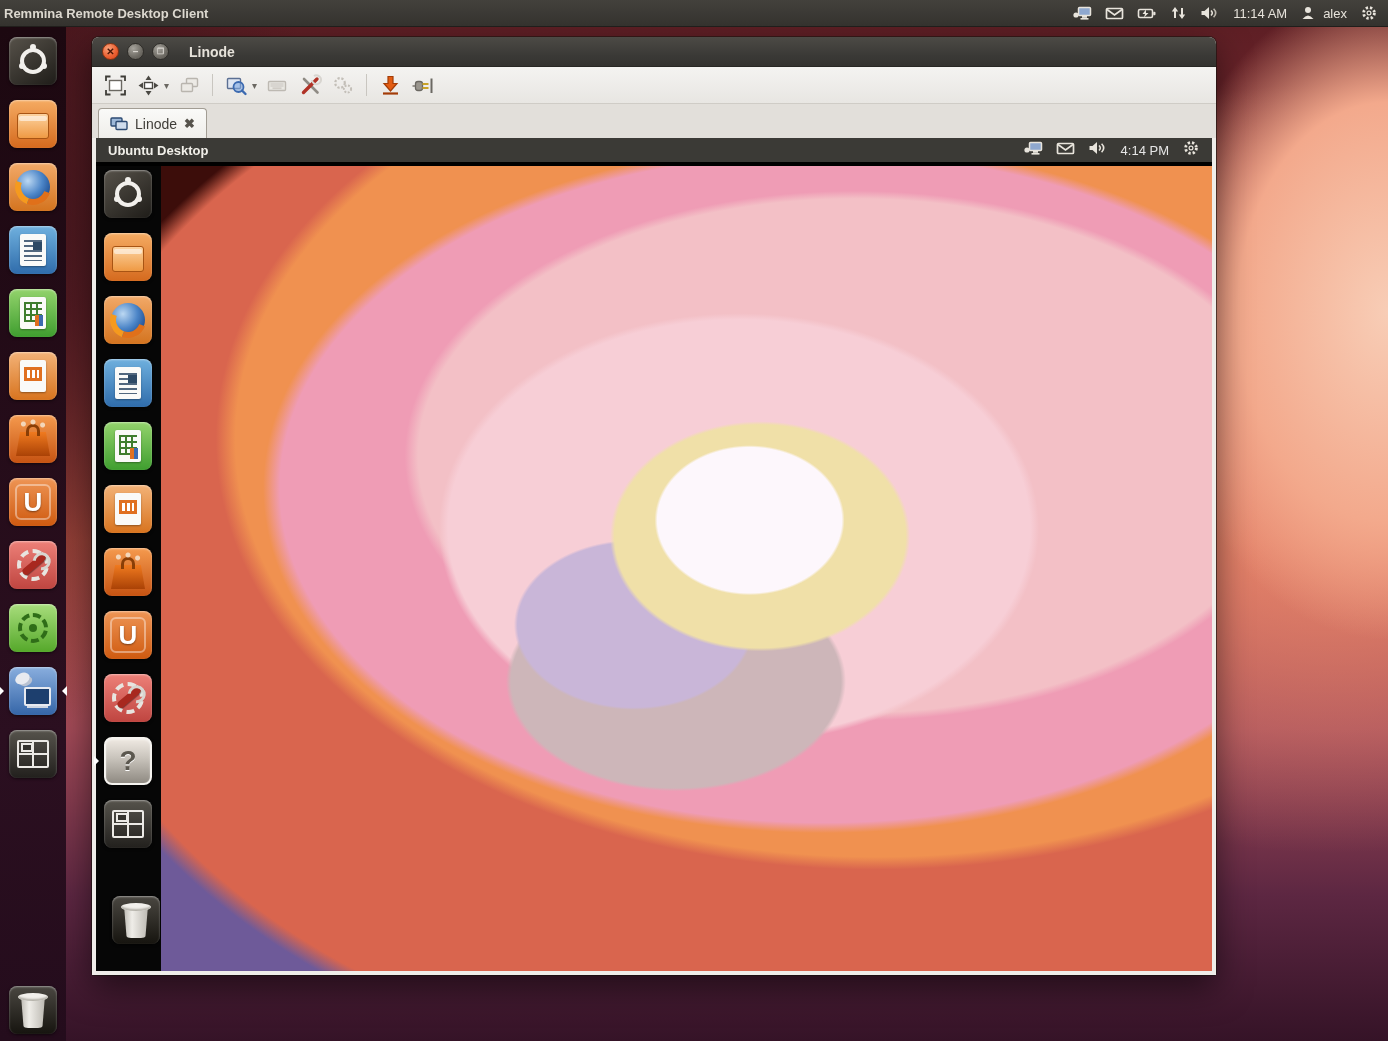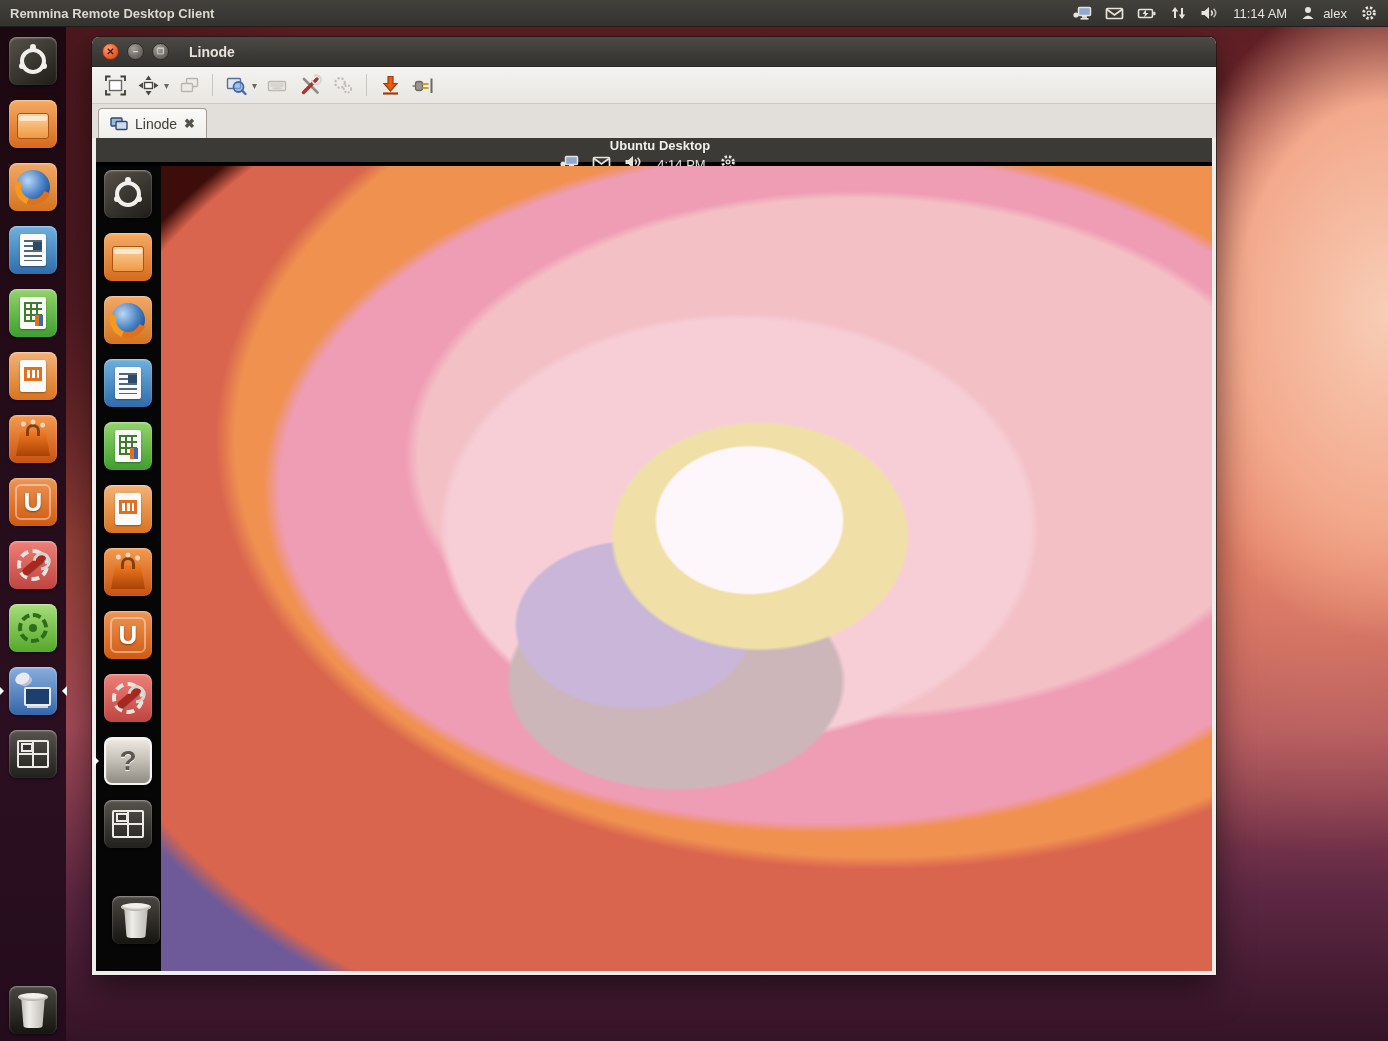--- a/index.html
+++ b/index.html
@@ -13,21 +13,21 @@
       linear-gradient(to bottom, #5a1d23 0%, #8c3138 30%, #c25747 52%, #a24a57 70%, #5d2742 86%, #351327 100%);
     position:relative;
   }
   
   .top-panel{
     position:absolute; left:0; top:0; right:0; height:27px;
     background:linear-gradient(#43413c,#34322e);
     border-bottom:1px solid #201e1b;
     display:flex; align-items:center; color:#dcd8cf; z-index:50;
   }
-  .top-panel .app-title{ font-weight:bold; font-size:13px; padding-left:10px; flex:0 0 auto; }
+  .top-panel .app-title{ font-weight:bold; font-size:13px; padding-left:4px; flex:0 0 auto; }
   .top-panel .spacer{ flex:1; }
   .tray{ display:flex; align-items:center; gap:13px; padding-right:10px; }
   .tray svg{ display:block; }
   .tray .clock, .tray .uname{ font-size:13px; color:#e6e2da; }
   .tray .uname{ margin-left:-6px; }
   
   .launcher{
     position:absolute; left:0; top:27px; bottom:0; width:66px;
     background:linear-gradient(to bottom,#1c0810,#2b0f20 70%,#240c1c);
     z-index:40; padding-top:10px;
@@ -158,21 +158,21 @@
     border:1px solid #a29d94; border-bottom:none; border-radius:4px 4px 0 0;
     font-size:14px; color:#3f3d38;
   }
   .tab .tclose{ font-size:13px; color:#55524b; font-weight:bold; }
   .viewport{
     position:absolute; left:0; right:0; top:101px; bottom:0;
     border:4px solid #efede9; border-top:none; background:#000;
   }
   
   .r-panel{
-    height:24px; background:#3b3a36; display:flex; align-items:center; color:#f1efe9;flex-direction:column;
+    height:24px; background:#3b3a36; display:flex; align-items:center; color:#f1efe9;
   }
   .r-panel .r-title{ font-weight:bold; font-size:13px; padding-left:12px; }
   .r-panel .spacer{ flex:1; }
   .r-tray{ display:flex; align-items:center; gap:13px; padding-right:12px; }
   .r-tray .clock{ font-size:13px; color:#e5e5e5; }
   .r-body{ position:absolute; left:0; right:0; top:28px; bottom:0; background:#000; }
   .r-launcher{ position:absolute; left:0; top:0; bottom:0; width:65px; background:#060606;
     padding-top:4px; }
   .r-launcher .litem{ margin:0 0 15px 8px; }
   .r-launcher .trash-slot{ left:8px; bottom:12px; }

